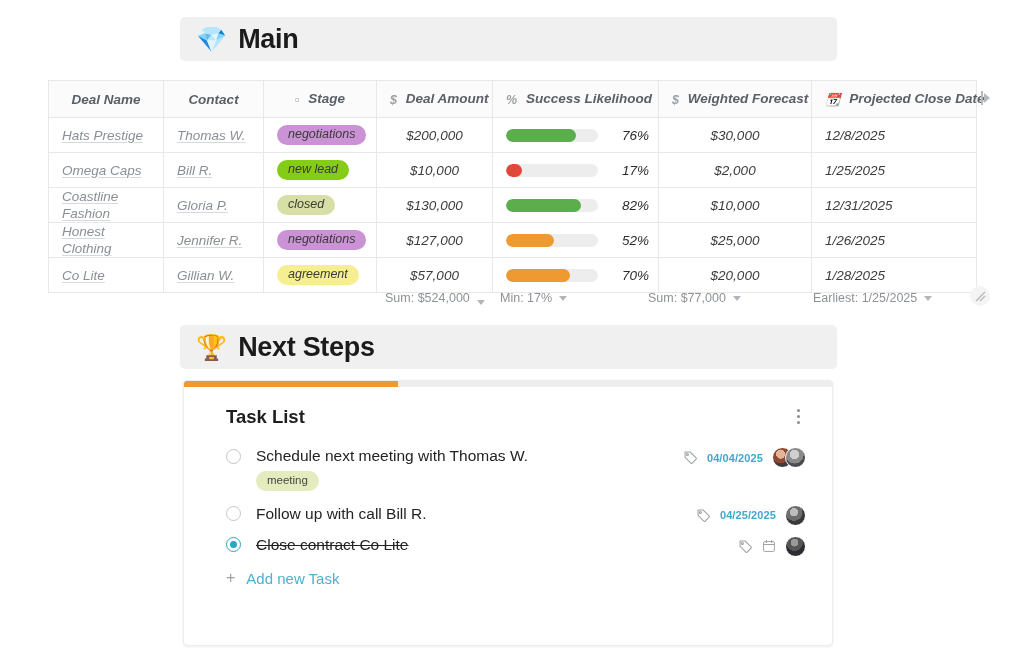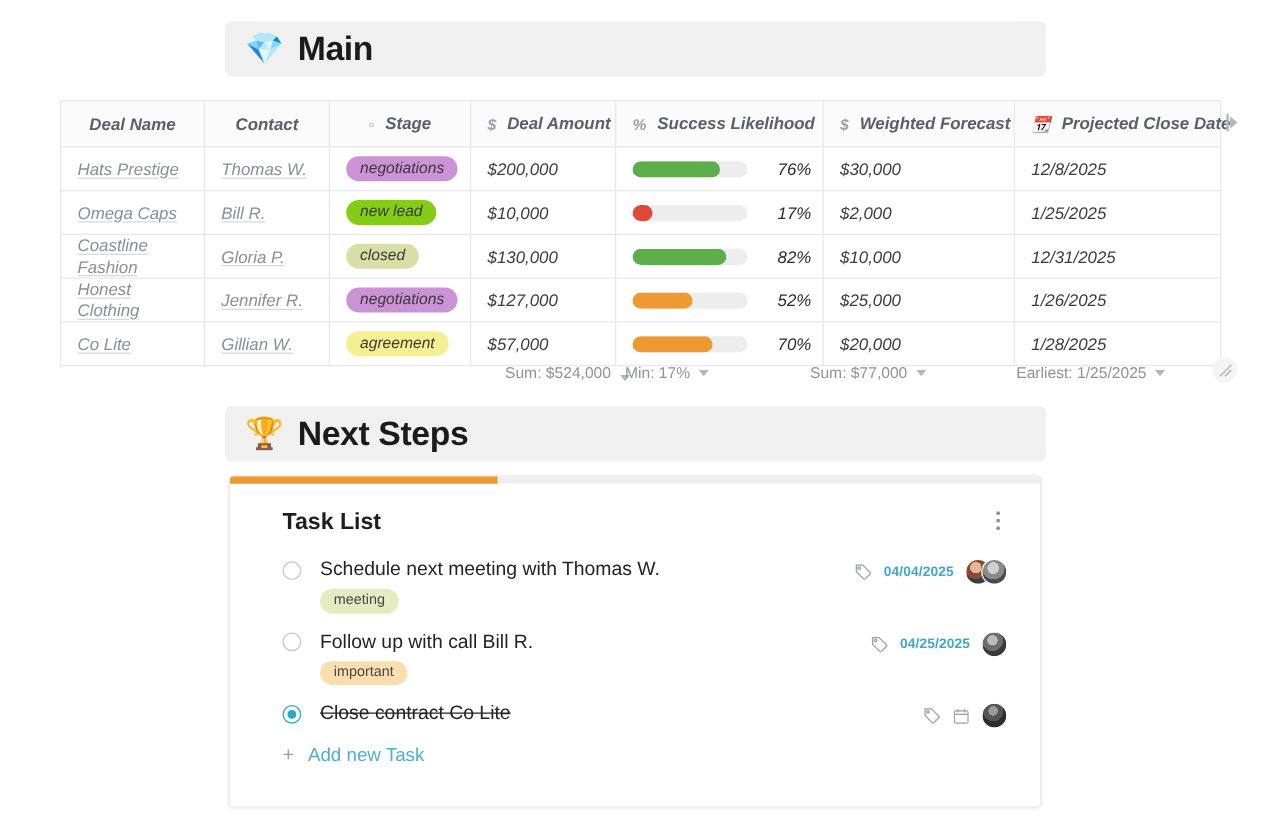--- a/index.html
+++ b/index.html
@@ -100,21 +100,21 @@
     color: #3a3a3a;
     line-height: 1.1;
     white-space: nowrap;
   }
   .chip-negotiations { background: #cc92d6; }
   .chip-newlead      { background: #84cc16; }
   .chip-closed       { background: #d7dfa6; }
   .chip-agreement    { background: #f5ef91; }
 
   td.amount-cell, td.forecast-cell {
-    text-align: left;
+    text-align: center;
     color: #2b2b2b;
     font-size: 13.5px;
     padding-right: 14px;
   }
   td.date-cell { color: #2b2b2b; font-size: 13.5px; padding-left: 14px; }
 
   .succ-wrap { display: flex; align-items: center; gap: 24px; }
   .bar-track {
     flex: 0 0 auto;
     width: 92px; height: 13px;
@@ -162,21 +162,21 @@
     position: absolute;
     display: flex; align-items: center; gap: 7px;
     white-space: nowrap;
   }
   .summary .caret {
     width: 0; height: 0;
     border-left: 4px solid transparent;
     border-right: 4px solid transparent;
     border-top: 5px solid #b2b6bb;
   }
-  #sum-amount  { left: 356px; align-items: flex-end; }
+  #sum-amount  { left: 337px; align-items: flex-end; }
   #sum-succ    { left: 452px; }
   #sum-fcast   { left: 600px; }
   #sum-date    { left: 765px; }
 
   .resize-handle {
     position: absolute;
     left: 970px; top: 286px;
     width: 20px; height: 20px;
     border-radius: 50%;
     background: #f4f4f4;
@@ -519,21 +519,20 @@
               <svg class="icon-tag" width="15" height="15" viewBox="0 0 16 16" aria-hidden="true">
                 <path d="M1.6 2.2h6.1L14 8.4a1 1 0 0 1 0 1.4l-4.2 4.2a1 1 0 0 1-1.4 0L2.2 7.8V2.6a.4.4 0 0 1 .4-.4z" fill="none" stroke="currentColor" stroke-width="1.1"></path>
                 <circle cx="4.7" cy="4.7" r="1.05" fill="none" stroke="currentColor" stroke-width="1.1"></circle>
               </svg>
             </span>
             <span class="task-date">04/25/2025</span>
             <span class="avatars">
               <span class="avatar av-c"></span>
             </span>
           </div>
-          <div class="task-tags"><span class="tag tag-important">important</span></div>
         </div>
         <div class="task done">
           <div class="task-main">
             <span class="radio checked"></span>
             <span class="task-text">Close contract Co Lite</span>
           </div>
           <div class="task-meta">
             <span>
               <svg class="icon-tag" width="15" height="15" viewBox="0 0 16 16" aria-hidden="true">
                 <path d="M1.6 2.2h6.1L14 8.4a1 1 0 0 1 0 1.4l-4.2 4.2a1 1 0 0 1-1.4 0L2.2 7.8V2.6a.4.4 0 0 1 .4-.4z" fill="none" stroke="currentColor" stroke-width="1.1"></path>

